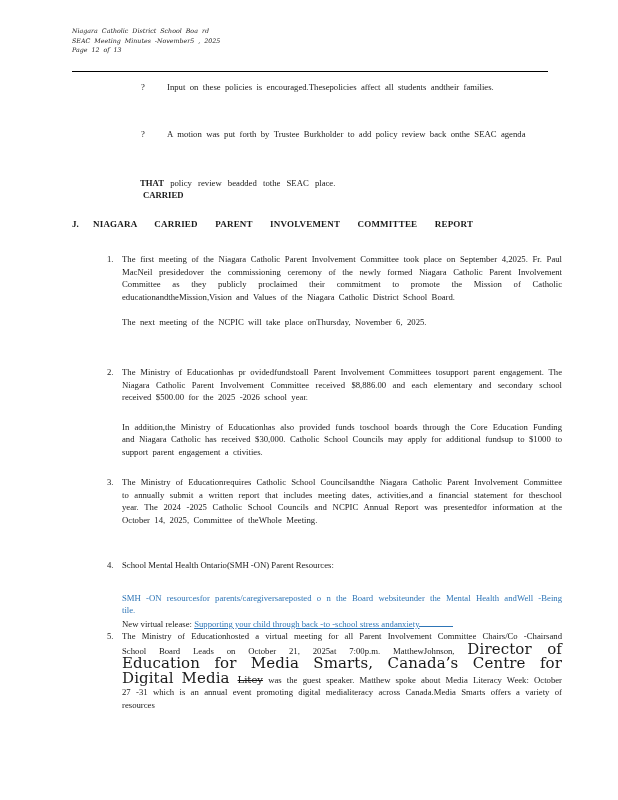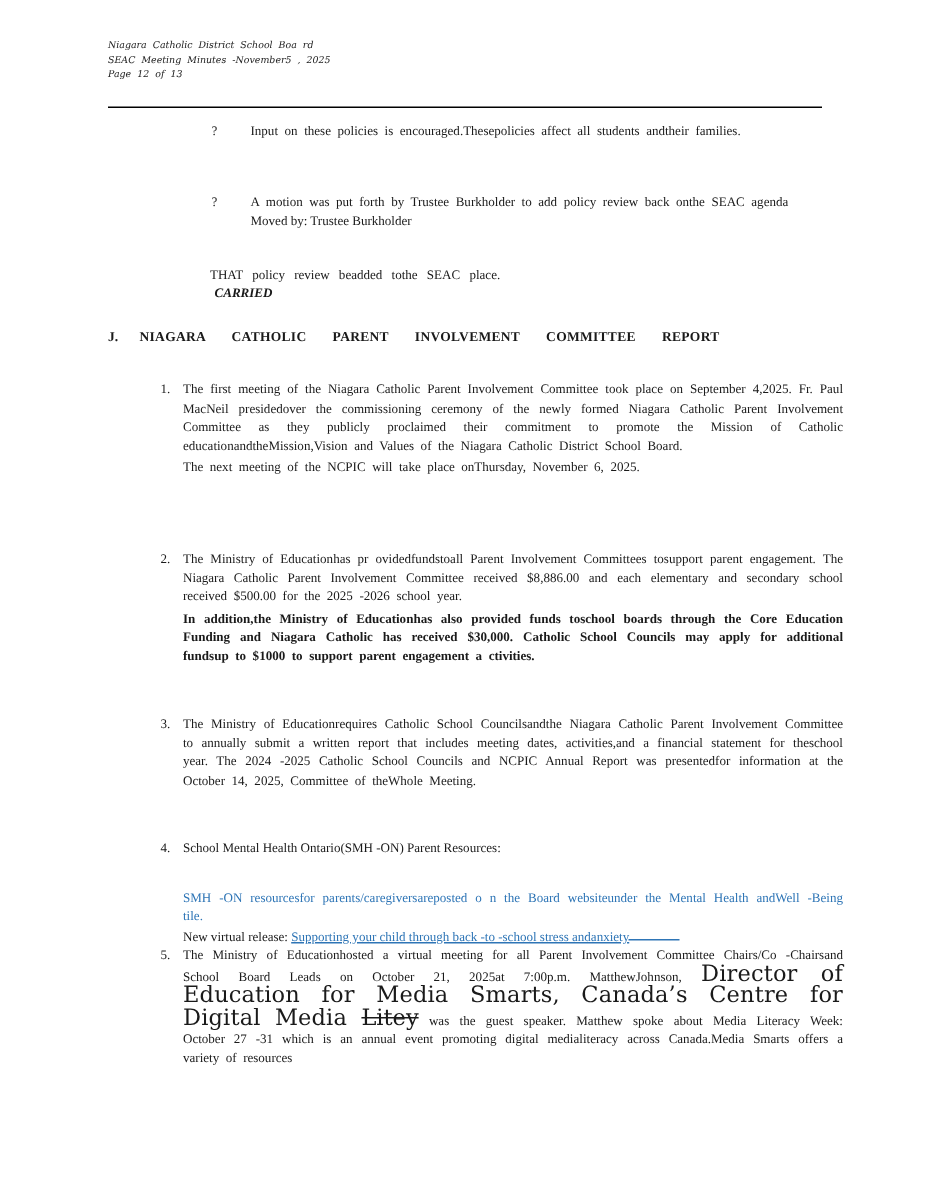--- a/index.html
+++ b/index.html
@@ -14,39 +14,39 @@
     font-size:6.3px;line-height:9.6px;word-spacing:2px;color:#222;
   }
   .rule{position:absolute;left:72px;top:71px;width:476px;border-top:1.6px solid #000;}
   .just{text-align:justify;word-spacing:2.2px;}
   .bullet-block{position:absolute;left:141px;width:414px;}
   .bullet-row{display:flex;align-items:flex-start;}
   .bmark{width:26px;flex:none;}
   .btext{flex:1;}
   .sub{margin-left:26px;}
   .motion{position:absolute;left:140px;width:380px;line-height:12.2px;}
-  .bold{font-weight:normal;}
+  .bold{font-weight:bold;}
   .motion-words{word-spacing:4px;}
   .carried{position:absolute;left:143px;font-weight:bold;}
   .section-h{
     position:absolute;left:72px;width:480px;display:flex;
     font-weight:bold;font-size:9px;line-height:12px;
   }
   .sletter{width:21px;flex:none;}
   .stitle{word-spacing:15px;letter-spacing:0.2px;}
   .item{position:absolute;left:107px;width:455px;display:flex;}
   .inum{width:15px;flex:none;}
   .ibody{flex:1;width:440px;}
   .blue{color:#2E75B6;}
   .link{color:#2E75B6;text-decoration:underline;cursor:pointer;}
   .link-tail{display:inline-block;width:34px;height:9px;border-bottom:1px solid #2E75B6;}
   .special{font-family:"DejaVu Serif",serif;font-size:15px;letter-spacing:0.1px;}
-  .struck{font-family:"DejaVu Serif",serif;font-size:15px;text-decoration:line-through;}
-  .p2-gap1{margin-top:2px;}
-  .p2-gap2{margin-top:2px;font-weight:bold;}
+  .struck{font-family:"DejaVu Serif",serif;font-size:10px;text-decoration:line-through;}
+  .p2-gap1{margin-top:13px;}
+  .p2-gap2{margin-top:17px;}
   .blue-gap{margin-top:20px;}
 </style>
 </head>
 <body>
 
 <div class="page">
 
   <div class="hdr">
     <div>Niagara Catholic District School Boa rd</div>
     <div>SEAC Meeting Minutes -November5 , 2025</div>
@@ -60,31 +60,30 @@
       <span class="bmark">?</span>
       <span class="btext just">Input on these policies is encouraged.Thesepolicies affect all students andtheir families.</span>
     </div>
   </div>
 
   <div class="bullet-block" style="top:128px;">
     <div class="bullet-row">
       <span class="bmark">?</span>
       <span class="btext just">A motion was put forth by Trustee Burkholder to add policy review back onthe SEAC agenda</span>
     </div>
-    <div class="sub">Moved by: Trustee Burkholder</div>
   </div>
 
   <div class="motion motion-words" style="top:177px;">
     <span class="bold">THAT</span><span> policy review beadded tothe SEAC place.</span>
   </div>
-  <div class="carried" style="top:189px;font-style:italic;">CARRIED</div>
+  <div class="carried" style="top:189px;">CARRIED</div>
 
   <div class="section-h" style="top:218px;">
     <span class="sletter">J.</span>
-    <span class="stitle">NIAGARA CATHOLIC PARENT INVOLVEMENT COMMITTEE REPORT</span>
+    <span class="stitle">NIAGARA CARRIED PARENT INVOLVEMENT COMMITTEE REPORT</span>
   </div>
 
   <div class="item" style="top:253px;">
     <span class="inum">1.</span>
     <div class="ibody">
       <div class="just">The first meeting of the Niagara Catholic Parent Involvement Committee took place on September 4,2025. Fr. Paul MacNeil presidedover the commissioning ceremony of the newly formed Niagara Catholic Parent Involvement Committee as they publicly proclaimed their commitment to promote the Mission of Catholic educationandtheMission,Vision and Values of the Niagara Catholic District School Board.</div>
       <div class="just p2-gap1">The next meeting of the NCPIC will take place onThursday, November 6, 2025.</div>
     </div>
   </div>
 

